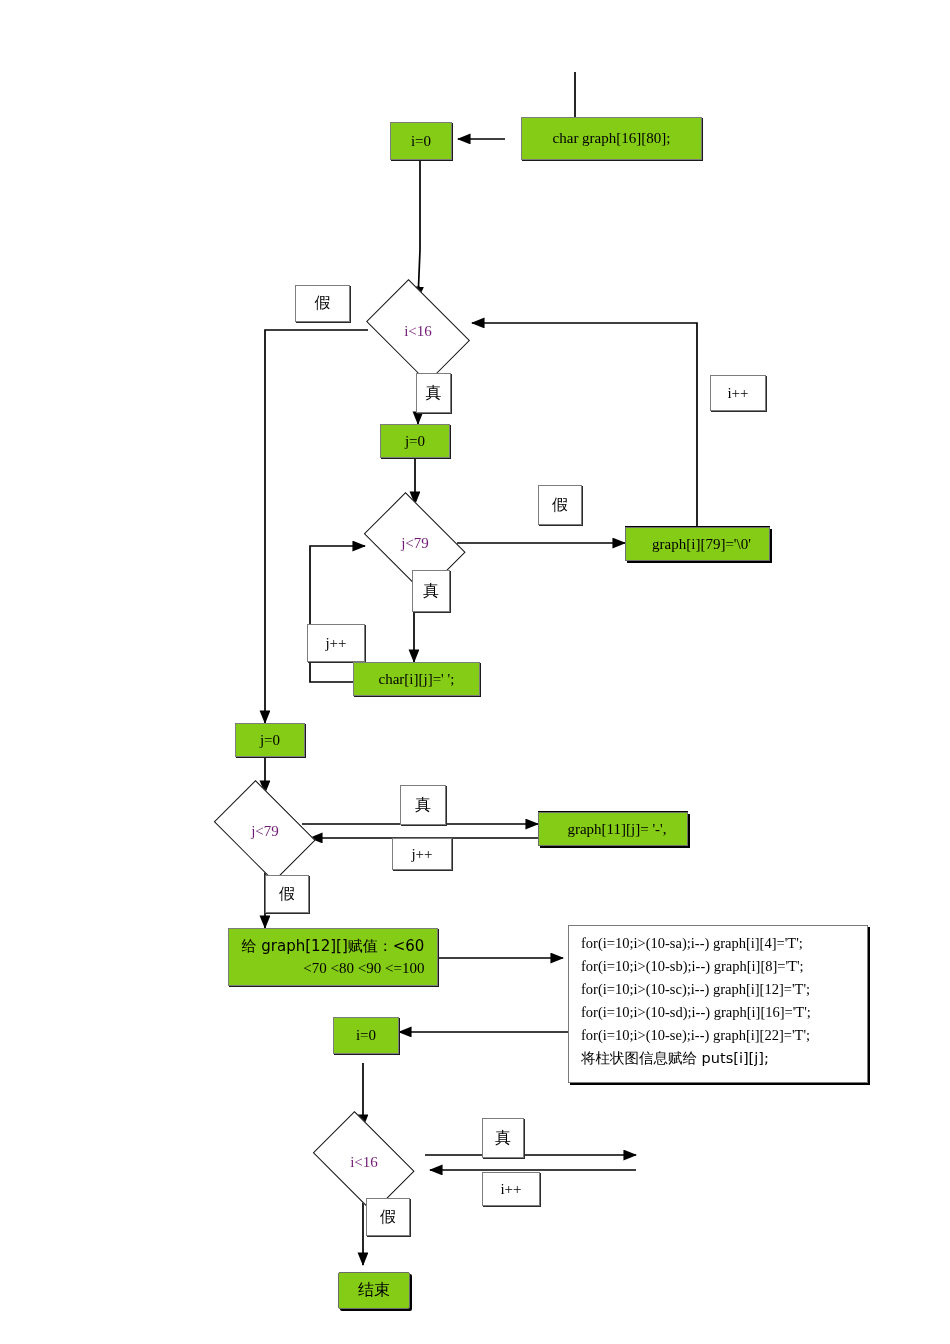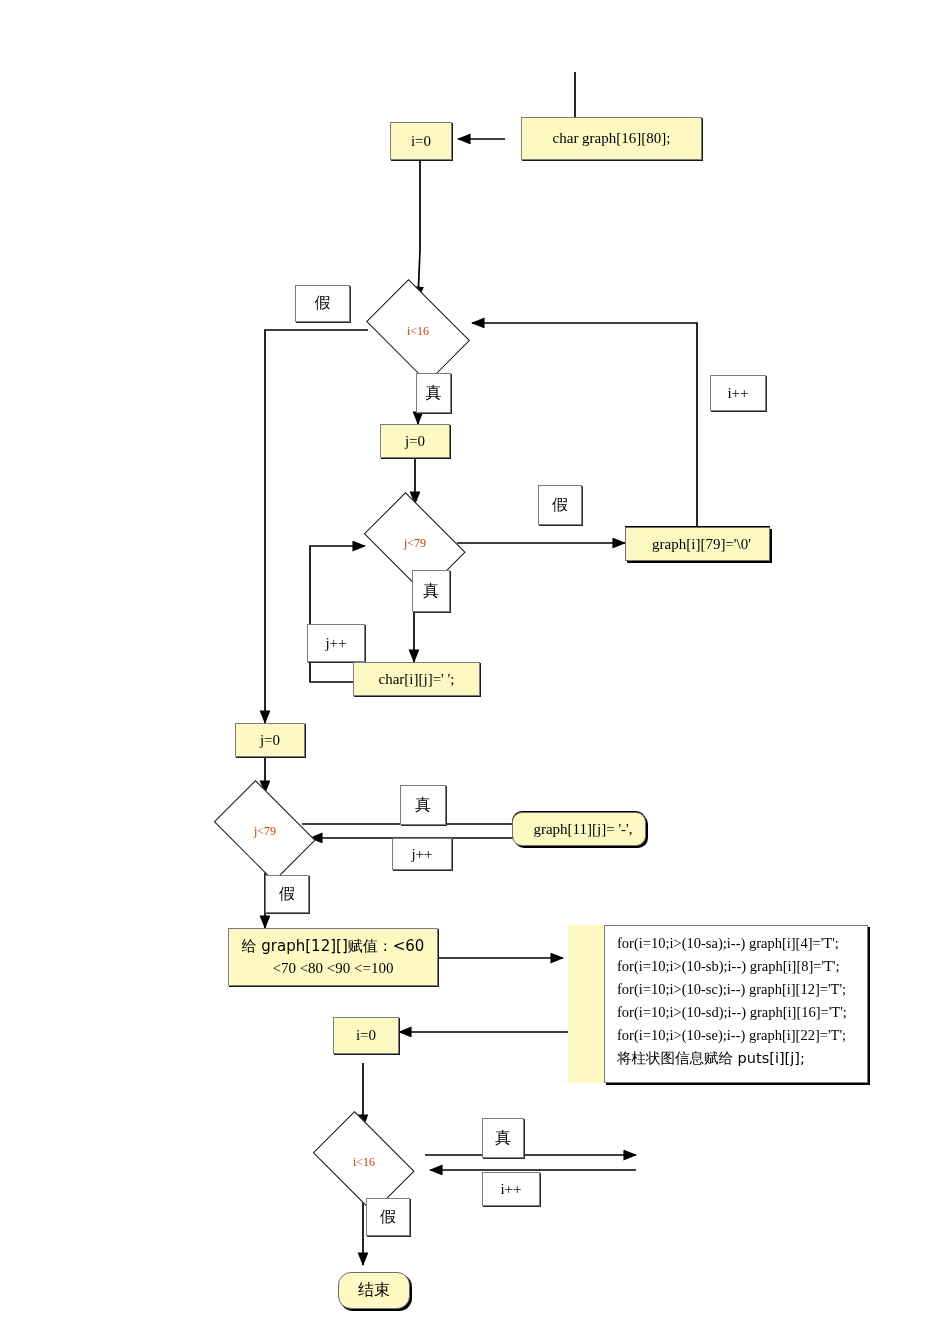--- a/index.html
+++ b/index.html
@@ -24,21 +24,21 @@
     pointer-events: none;
   }
   .node {
     position: absolute;
     box-sizing: border-box;
     display: flex;
     align-items: center;
     justify-content: center;
     text-align: center;
     color: #000000;
-    background: #fef9c3;
+    background: #84cc16;
   }
   
   .proc {
     border: 1px solid #7d7d7d;
     box-shadow: 1px 1px 0 0 #1a1a1a;
     font-size: 15px;
     line-height: 1.35;
   }
   
   .proc.bold-edge {
@@ -50,21 +50,21 @@
   .label-box {
     border: 1px solid #7d7d7d;
     box-shadow: 1px 1px 0 0 #2b2b2b;
     font-size: 15px;
     background: #ffffff;
   }
   .label-box.cjk { font-size: 16px; }
   
   .terminal {
     border: 1px solid #6b6b6b;
-    border-radius: 13px;
+    border-radius: 2px;
     box-shadow: 2px 2px 0 0 #000000;
     font-size: 16px;
   }
   
   .decision {
     background: transparent;
     border: none;
     box-shadow: none;
   }
   .decision .dshape {
@@ -73,38 +73,37 @@
     top: 50%;
     width: 70.7%;
     height: 70.7%;
     transform: translate(-50%, -50%) rotate(45deg) skew(0deg, 0deg);
     border: 1px solid #111111;
     background: #ffffff;
   }
   .decision .dtext {
     position: relative;
     z-index: 2;
-    font-size: 12px;
-    color: #c2410c;
+    font-size: 15px;
+    color: #701a75;
   }
   .codeblock {
     display: block;
     text-align: left;
     padding: 6px 10px 6px 12px;
     font-size: 14.5px;
     line-height: 1.58;
     border: 1px solid #7a7a7a;
     box-shadow: 2px 2px 0 0 #000000;
     background: #ffffff;
-    margin-left: 36px;
   }
   .codeblock .cline { white-space: nowrap; }
   .multiline {
     display: block;
-    text-align: center;
+    text-align: right;
     padding: 5px 8px;
     line-height: 1.5;
   }
   .cjktext { font-family: "DejaVu Sans", "Liberation Sans", sans-serif; }
 </style>
 </head>
 <body>
 
 <div id="canvas">
 
@@ -226,21 +225,21 @@
   </div>
 
   <div class="node label-box" style="left:392px; top:838px; width:60px; height:32px;">
     <span>j++</span>
   </div>
 
   <div class="node label-box cjk" style="left:265px; top:875px; width:44px; height:38px;">
     <span>假</span>
   </div>
 
-  <div class="node proc bold-edge" style="left:512px; top:812px; width:134px; height:34px;border-radius:10px;">
+  <div class="node proc bold-edge" style="left:538px; top:812px; width:150px; height:34px;">
     <span>graph[11][j]= '-',</span>
   </div>
 
   <div class="node proc" style="left:228px; top:928px; width:210px; height:58px;">
     <span class="multiline">
       <span class="cjktext">给 graph[12][]赋值：&lt;60</span><br>
       <span>&lt;70 &lt;80 &lt;90 &lt;=100</span>
     </span>
   </div>
 

